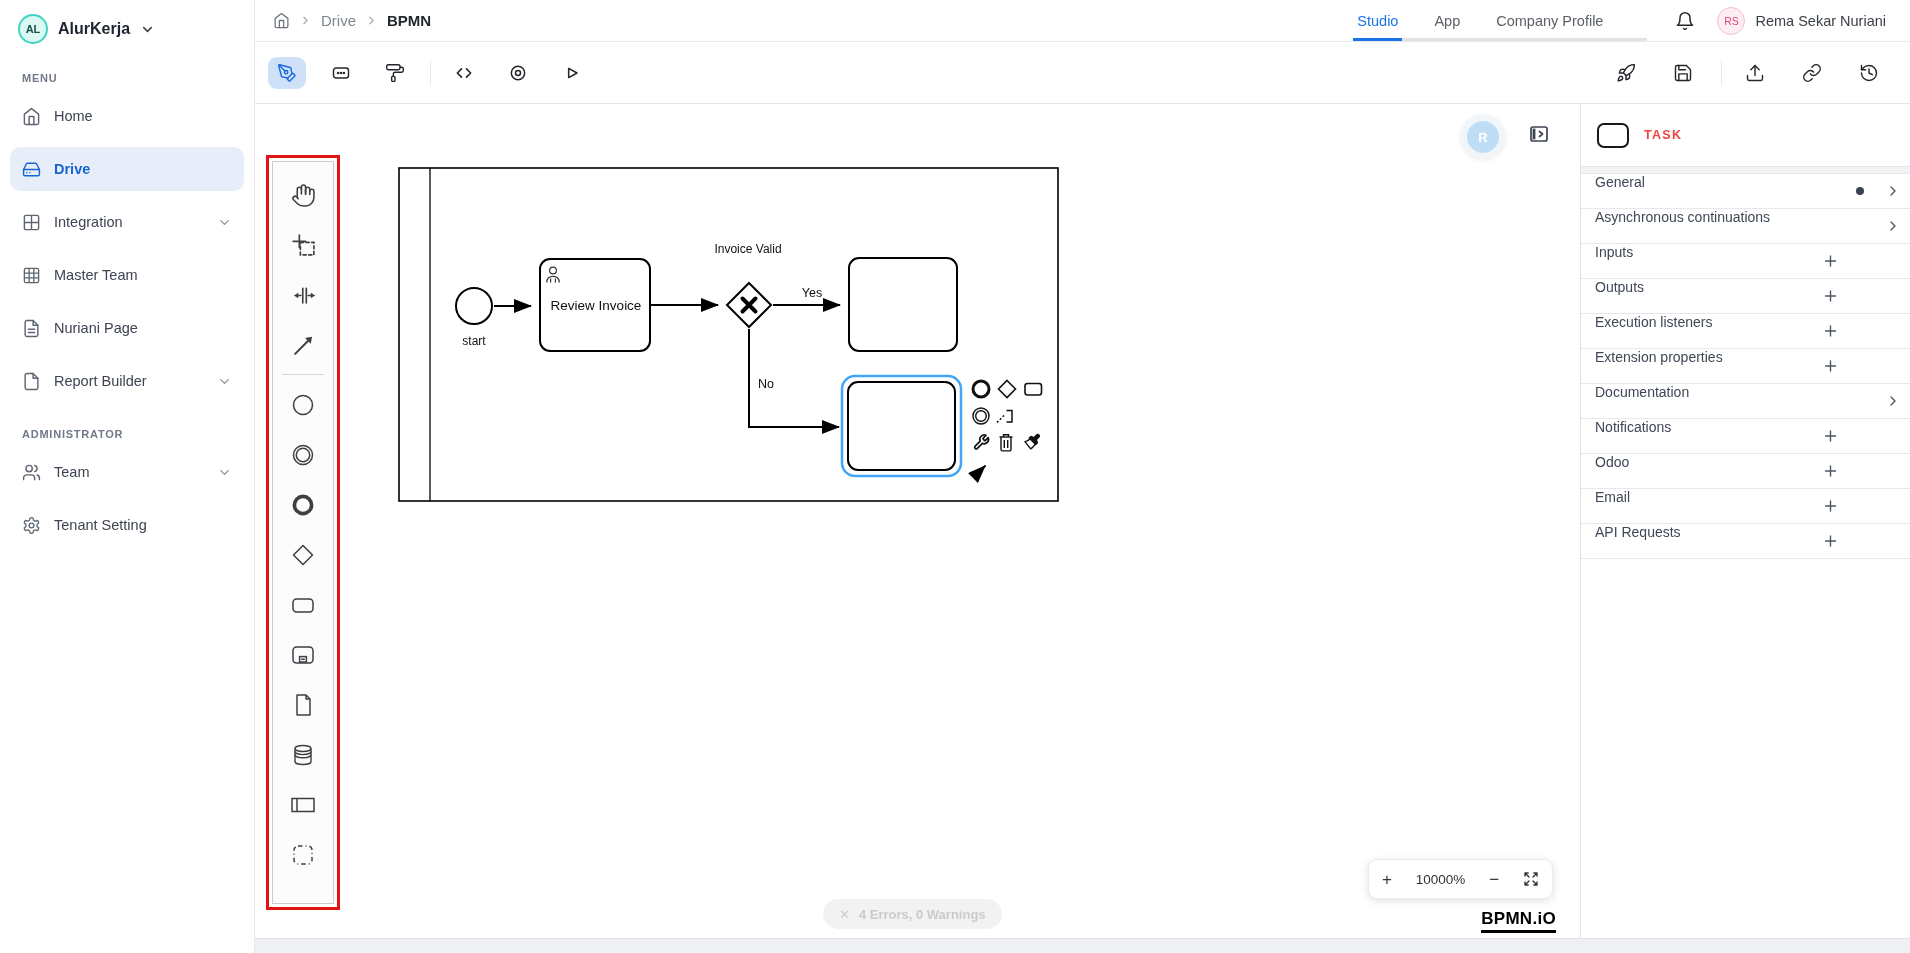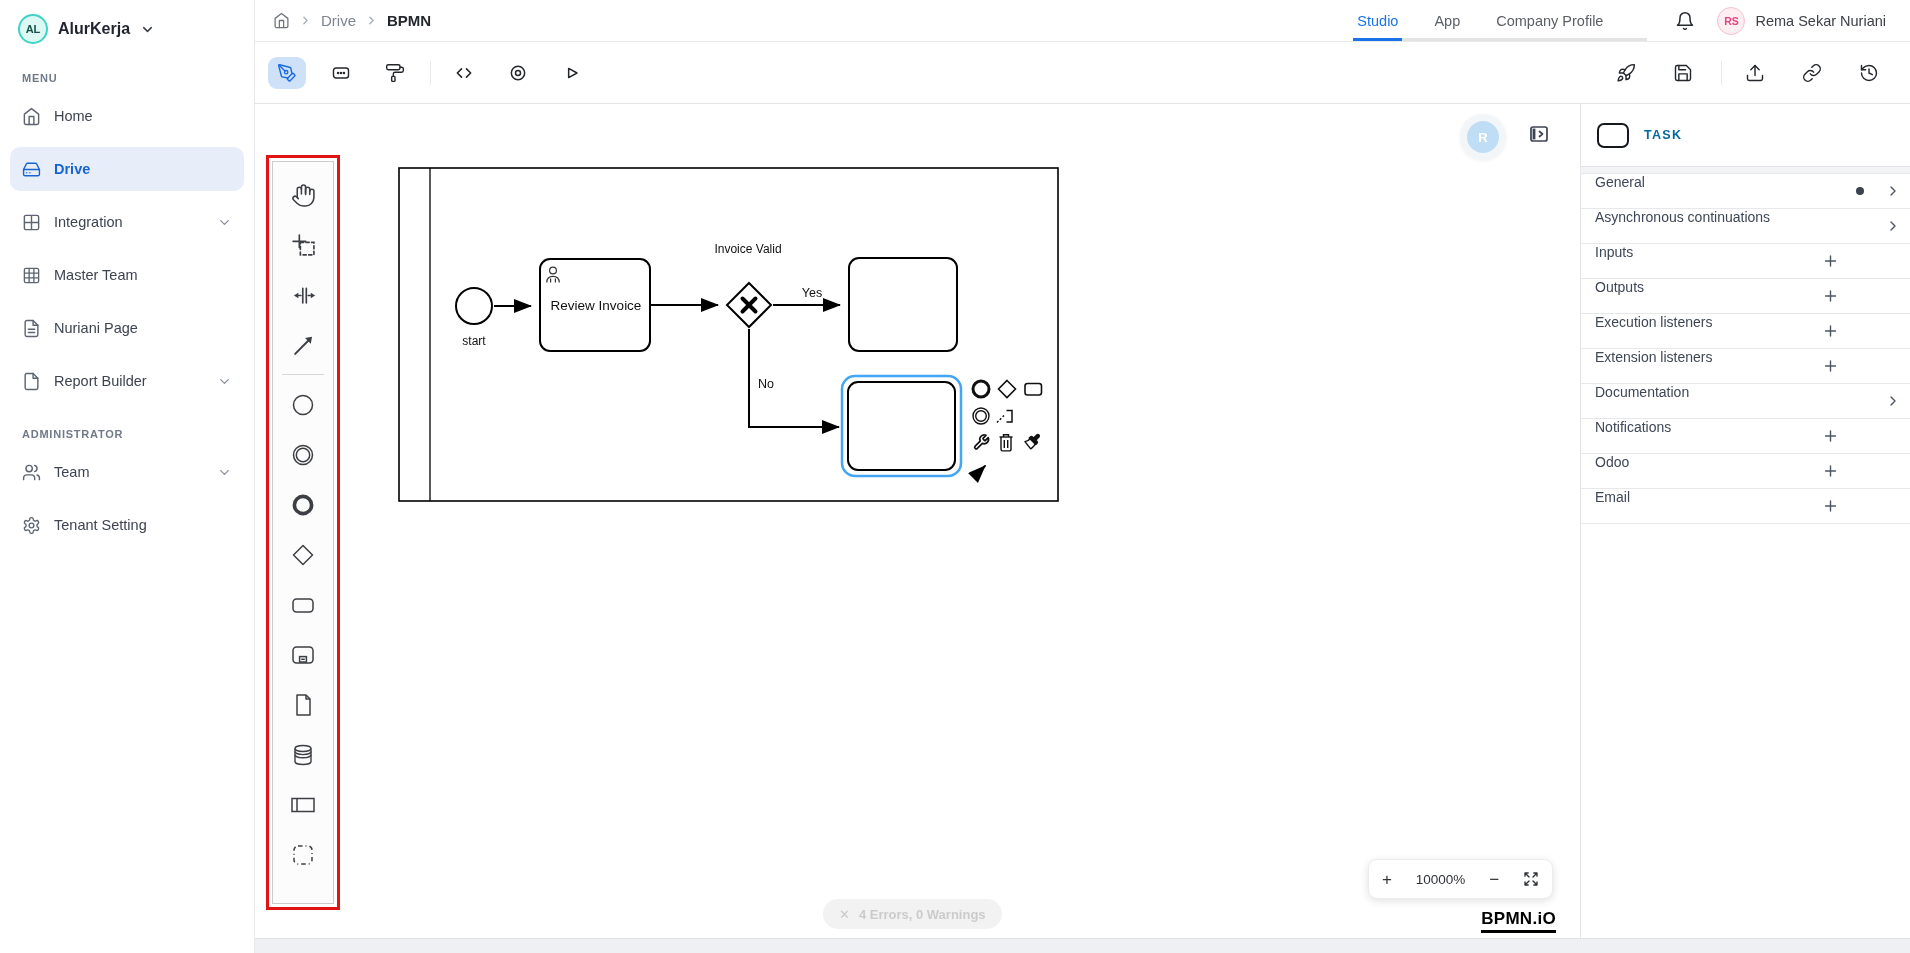--- a/index.html
+++ b/index.html
@@ -32,21 +32,21 @@
   .crumb { font-size:15px; color:#7d8590; }
   .crumb.current { color:#23272e; font-weight:600; }
   .top-right { margin-left:auto; display:flex; align-items:center; height:100%; padding-right:24px; }
   .tabs { position:relative; display:flex; gap:36px; height:100%; align-items:center; padding-right:44px; }
   .tabs::after { content:""; position:absolute; left:0; right:0; bottom:0; height:3px; background:#e3e3e3; }
   .tab { position:relative; height:100%; display:flex; align-items:center; font-size:14.5px; color:#5b6066; cursor:pointer; }
   .tab.active { color:#1a73e8; }
   .tab.active::after { content:""; position:absolute; left:-4px; right:-4px; bottom:0; height:3px; background:#1a73e8; z-index:1; }
   .bell { margin-left:28px; color:#24282e; cursor:pointer; }
   .user-avatar { width:28px; height:28px; border-radius:50%; background:#fdeef2; border:1.5px solid #f5bfd2;
-    color:#e5447e; font-size:10.5px; font-weight:bold; display:flex; align-items:center; justify-content:center; margin-left:22px; }
+    color:#e5447e; font-size:10.5px; font-weight:normal; display:flex; align-items:center; justify-content:center; margin-left:22px; }
   .user-name { font-size:14.5px; color:#3c4147; margin-left:10px; }
 
   
   .toolbar { height:62px; background:#fff; border-bottom:1px solid #e3e5e8; display:flex; align-items:center; padding:0 22px 0 13px; }
   .tool-btn { width:38px; height:32px; display:flex; align-items:center; justify-content:center; border-radius:9px;
     color:#23262b; cursor:pointer; margin-right:16px; }
   .tool-btn.active { background:#cfe1f9; color:#1a6be0; }
   .tb-divider { width:1px; height:24px; background:#e7e9ec; margin:0 14px 0 0; }
   .toolbar-right { margin-left:auto; display:flex; align-items:center; }
   .toolbar-right .tool-btn { margin-right:19px; }
@@ -84,21 +84,21 @@
     display:flex; align-items:center; gap:9px; color:#cbcbcb; font-size:13px; font-weight:bold; }
   .toast-close { cursor:pointer; font-size:13px; }
 
   .bpmn-logo { position:absolute; right:24px; top:805px; font-size:17px; font-weight:800; letter-spacing:.3px; color:#000;
     border-bottom:3px solid #000; padding-bottom:1px; cursor:pointer; }
 
   
   .props { width:330px; min-width:330px; background:#fff; border-left:1px solid #e2e4e7; }
   .props-header { height:62px; display:flex; align-items:center; padding:0 16px; }
   .props-type-icon { width:32px; height:25px; border:2.5px solid #15181d; border-radius:7px; }
-  .props-type-label { margin-left:15px; font-size:12.5px; font-weight:700; letter-spacing:1.3px; color:#0369a1; }
+  .props-type-label { margin-left:15px; font-size:12.5px; font-weight:700; letter-spacing:1.3px; color:#ef4444; }
   .props-band { height:8px; background:#f2f3f5; border-top:1px solid #e2e4e7; border-bottom:1px solid #e6e8eb; }
   .prop-row { position:relative; height:35px; display:flex; align-items:flex-start; padding-left:14px; font-size:14px;
     color:#3e4756; border-bottom:1px solid #e6e8eb; cursor:pointer; background:#fff; }
   .row-chev { position:absolute; right:9px; top:50%; transform:translateY(-50%); color:#4b5563; }
   .row-plus { position:absolute; right:71px; top:50%; transform:translateY(-50%); color:#4b5563; cursor:pointer; }
   .row-dot { position:absolute; right:46px; top:50%; transform:translateY(-50%); width:8px; height:8px; border-radius:50%; background:#3a4350; }
 </style>
 </head>
 <body>
 
@@ -624,21 +624,21 @@
         </div>
         <div class="prop-row">
           <span>Execution listeners</span>
           <span class="icon row-plus">
             <svg width="17" height="17" viewBox="0 0 24 24" fill="none" stroke="currentColor" stroke-width="2" stroke-linecap="round">
                 <path d="M12 5v14M5 12h14"></path>
               </svg>
           </span>
         </div>
         <div class="prop-row">
-          <span>Extension listeners</span>
+          <span>Extension properties</span>
           <span class="icon row-plus">
             <svg width="17" height="17" viewBox="0 0 24 24" fill="none" stroke="currentColor" stroke-width="2" stroke-linecap="round">
                 <path d="M12 5v14M5 12h14"></path>
               </svg>
           </span>
         </div>
         <div class="prop-row">
           <span>Documentation</span>
           <span class="icon row-chev">
             <svg width="16" height="16" viewBox="0 0 24 24" fill="none" stroke="currentColor" stroke-width="2" stroke-linecap="round" stroke-linejoin="round">
@@ -663,18 +663,26 @@
           </span>
         </div>
         <div class="prop-row">
           <span>Email</span>
           <span class="icon row-plus">
             <svg width="17" height="17" viewBox="0 0 24 24" fill="none" stroke="currentColor" stroke-width="2" stroke-linecap="round">
                 <path d="M12 5v14M5 12h14"></path>
               </svg>
           </span>
         </div>
+        <div class="prop-row">
+          <span>API Requests</span>
+          <span class="icon row-plus">
+            <svg width="17" height="17" viewBox="0 0 24 24" fill="none" stroke="currentColor" stroke-width="2" stroke-linecap="round">
+                <path d="M12 5v14M5 12h14"></path>
+              </svg>
+          </span>
+        </div>
       </aside>
     </div>
 
     <div class="footer-strip"></div>
   </div>
 </div>
 
 </body></html>

